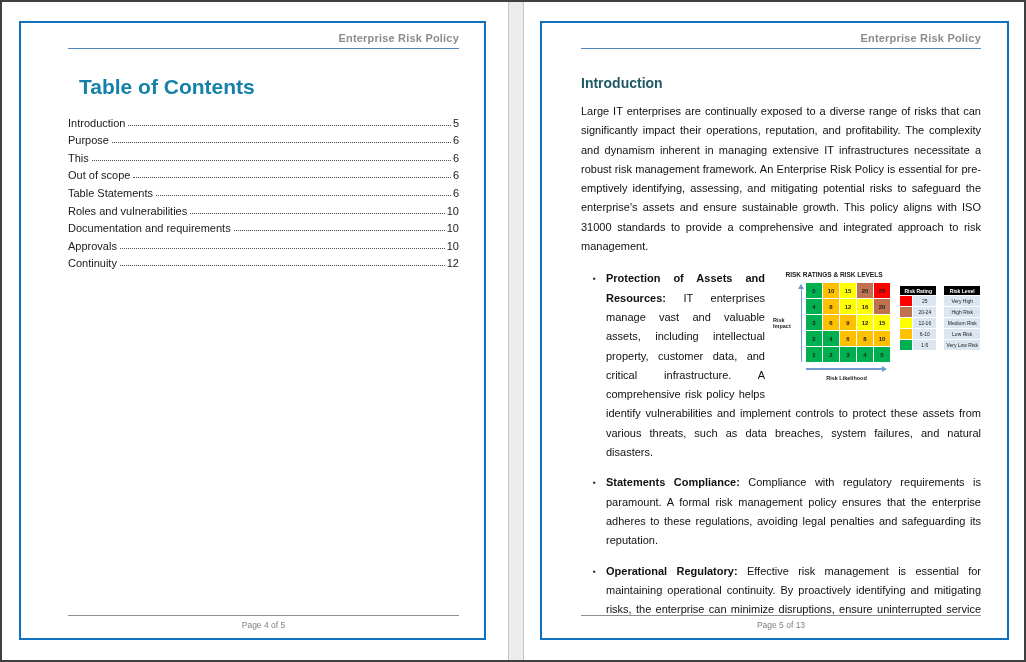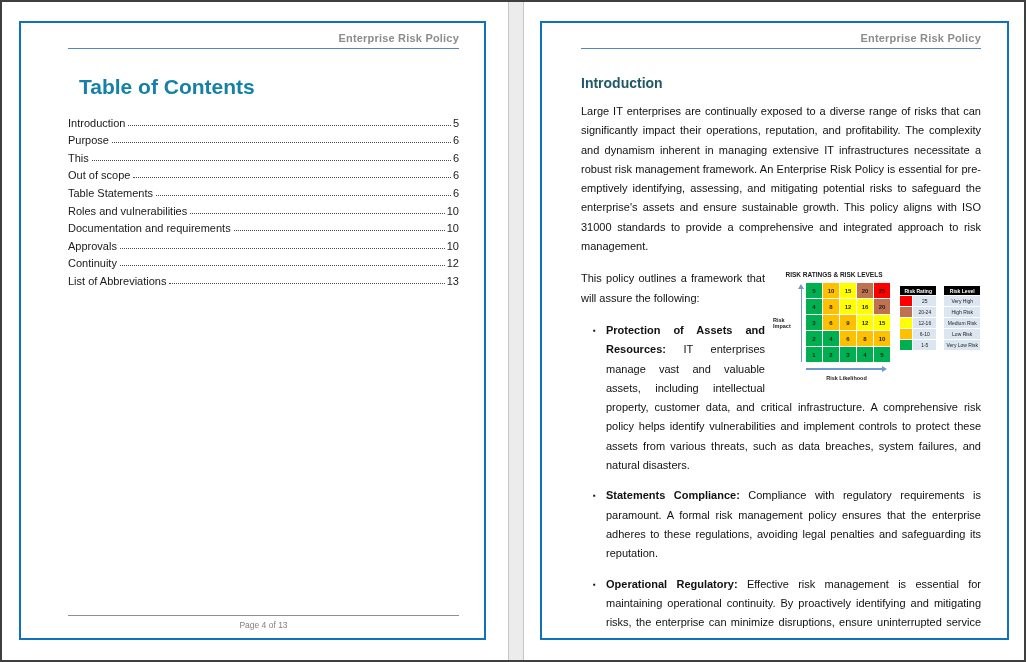--- a/index.html
+++ b/index.html
@@ -133,30 +133,25 @@
             <div class="toc-row">
               <span>Approvals</span>
               <span class="toc-leader"></span>
               <span>10</span>
             </div>
             <div class="toc-row">
               <span>Continuity</span>
               <span class="toc-leader"></span>
               <span>12</span>
             </div>
-            <div class="toc-row">
-              <span>List of Abbreviations</span>
-              <span class="toc-leader"></span>
-              <span>13</span>
-            </div>
           </div>
       </main>
       <footer class="page-footer">
         <div class="footer-rule"></div>
-        <div class="footer-text">Page 4 of 13</div>
+        <div class="footer-text">Page 4 of 5</div>
       </footer>
     </div>
   </div>
 
   <div class="gutter"></div>
 
   <div class="sheet sheet-right">
     <div class="page-frame">
       <header>
         <div class="header-title">Enterprise Risk Policy</div>
@@ -249,23 +244,26 @@
                     <td class="level-val">Low Risk</td>
                   </tr>
                   <tr>
                     <td class="level-val">Very Low Risk</td>
                   </tr>
                 </tbody>
               </table>
           </div>
         </div>
 
-        <p class="para">This policy outlines a framework that will assure the following:</p>
         <ul class="bullets" id="bullet-list">
             <li><span class="marker">▪</span><b>Protection of Assets and Resources:</b> IT enterprises manage vast and valuable assets, including intellectual property, customer data, and critical infrastructure. A comprehensive risk policy helps identify vulnerabilities and implement controls to protect these assets from various threats, such as data breaches, system failures, and natural disasters.</li>
             <li><span class="marker">▪</span><b>Statements Compliance:</b> Compliance with regulatory requirements is paramount. A formal risk management policy ensures that the enterprise adheres to these regulations, avoiding legal penalties and safeguarding its reputation.</li>
             <li><span class="marker">▪</span><b>Operational Regulatory:</b> Effective risk management is essential for maintaining operational continuity. By proactively identifying and mitigating risks, the enterprise can minimize disruptions, ensure uninterrupted service delivery, and reduce downtime.</li>
           </ul>
         <div class="clear"></div>
       </main>
+      <footer class="page-footer">
+        <div class="footer-rule"></div>
+        <div class="footer-text">Page 5 of 13</div>
+      </footer>
     </div>
   </div>
 </div>
 
 </body></html>

